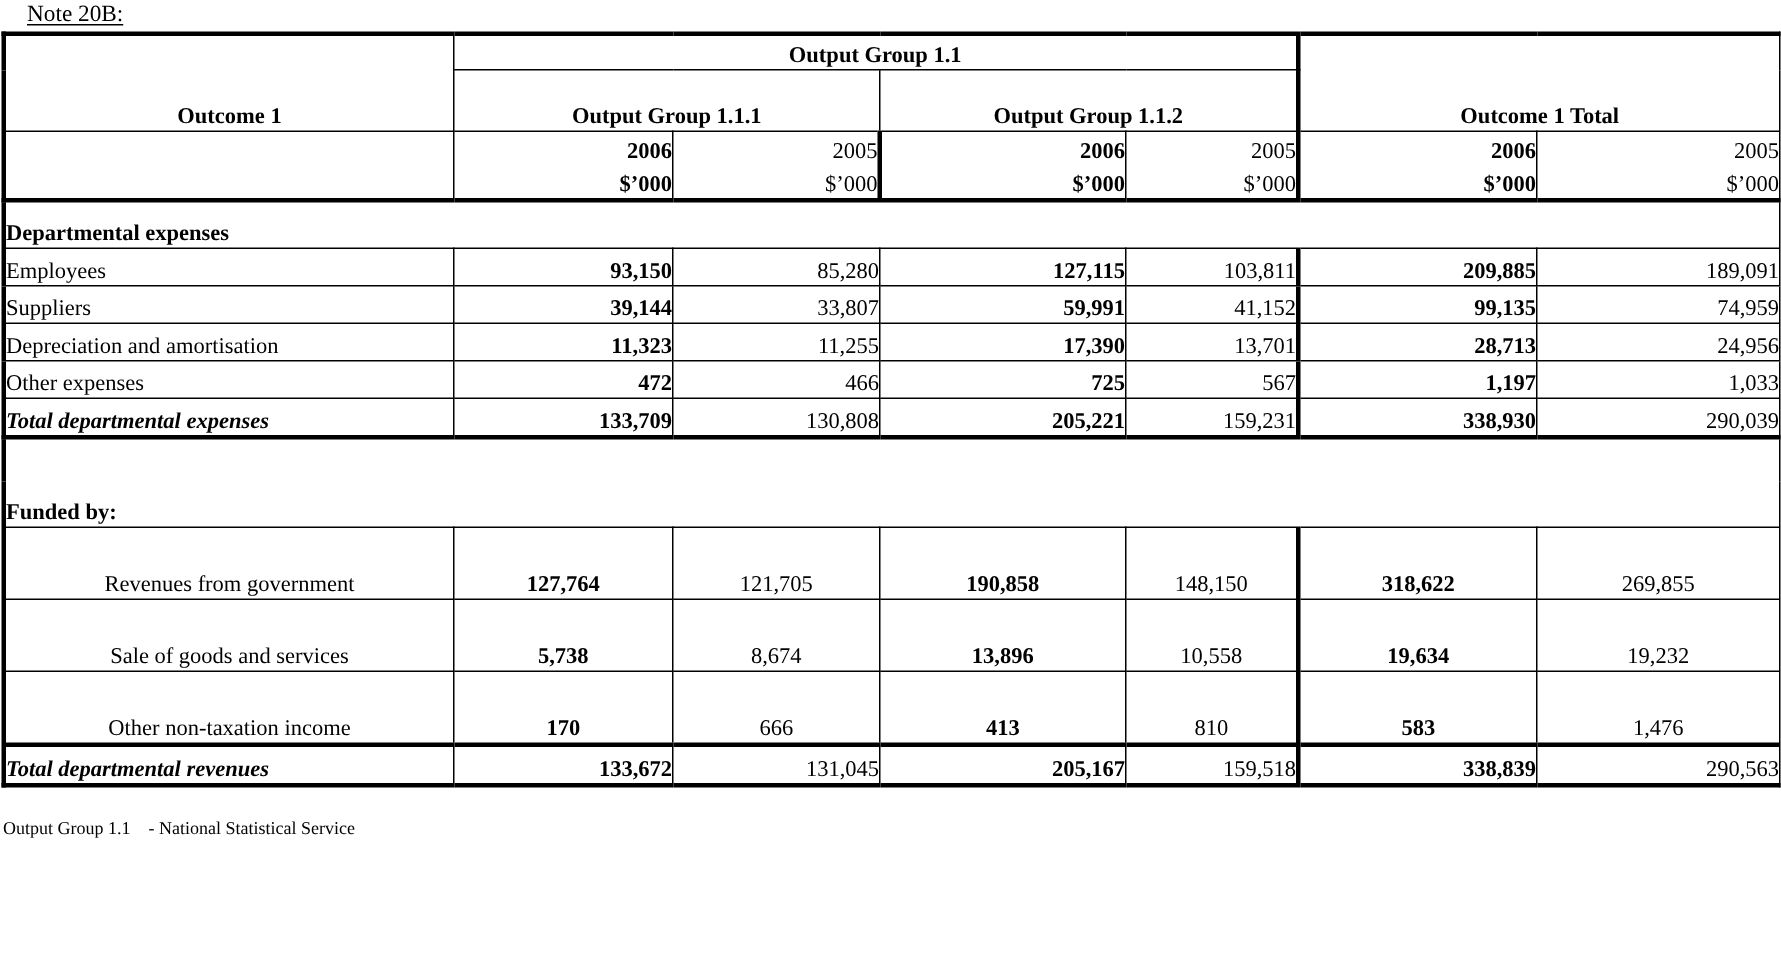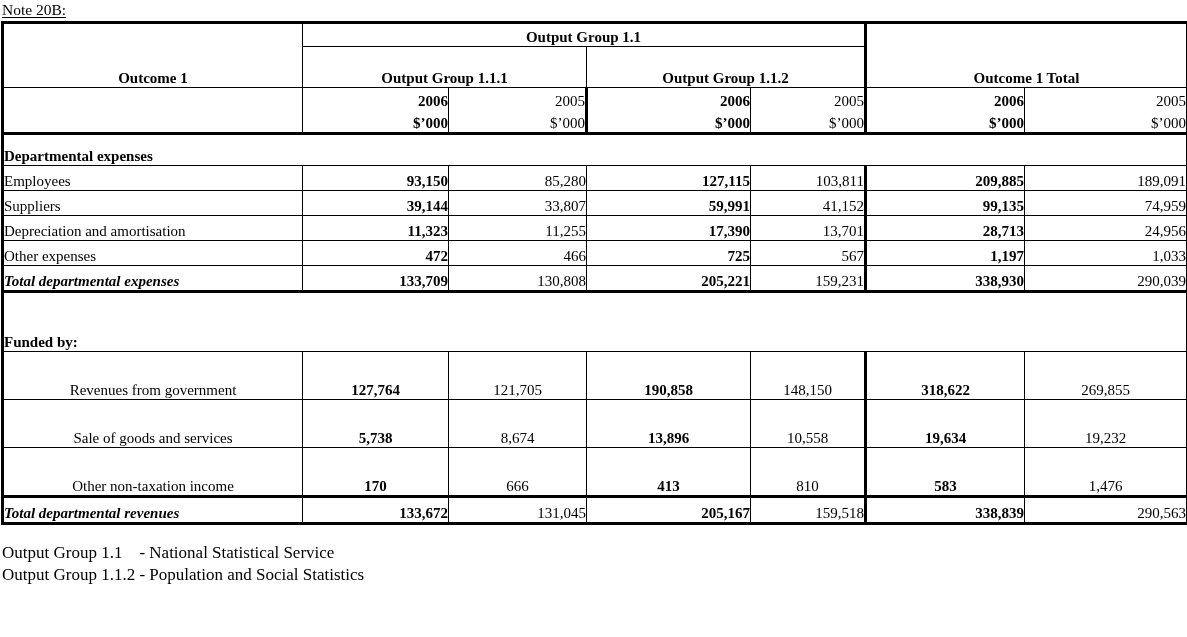--- a/index.html
+++ b/index.html
@@ -21,21 +21,21 @@
     height: 637px;
     box-sizing: border-box;
   }
 
   
   .note-title {
     font-size: 15.5px;
     line-height: 20px;
     height: 21px;
     white-space: nowrap;
-    padding-left: 2px;
+    padding-left: 18px;
     display: flex;
     align-items: flex-start;
   }
   .note-title .underlined {
     text-decoration: underline;
     text-underline-offset: 2px;
   }
   .note-label { margin-right: 26px; }
 
   
@@ -86,21 +86,21 @@
   
   .r-section { height: 30px; }
   .r-data    { height: 24px; }
   .r-gap     { height: 28px; }
   .r-tall    { height: 47px; text-align: center; }
 
   
   .footnotes {
     margin-top: 17px;
     padding-left: 2px;
-    font-size: 17px;
+    font-size: 12px;
     line-height: 21.5px;
   }
   .footnote-row { white-space: pre; }
 </style>
 </head>
 <body>
 
 <div class="page">
 
   <div class="note-title">
@@ -245,16 +245,15 @@
         <td class="rgt bot cell-pad tbl-outer-bottom thick-top r-data">159,518</td>
         <td class="rgt b bot cell-pad tbl-outer-bottom thick-top thick-left r-data">338,839</td>
         <td class="rgt bot cell-pad tbl-outer-bottom thick-top tbl-outer-right r-data">290,563</td>
       </tr>
 
     </tbody>
   </table>
 
   <div class="footnotes">
     <div class="footnote-row">Output Group 1.1    - National Statistical Service</div>
-    <div class="footnote-row">Output Group 1.1.2 - Population and Social Statistics</div>
   </div>
 
 </div>
 
 </body></html>

